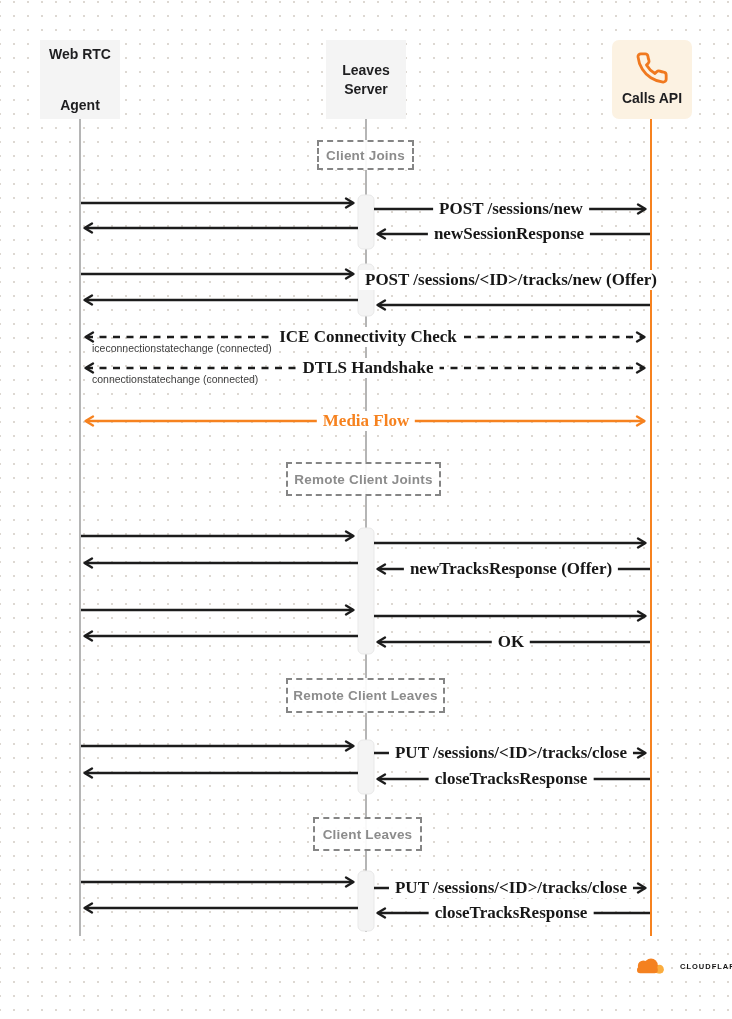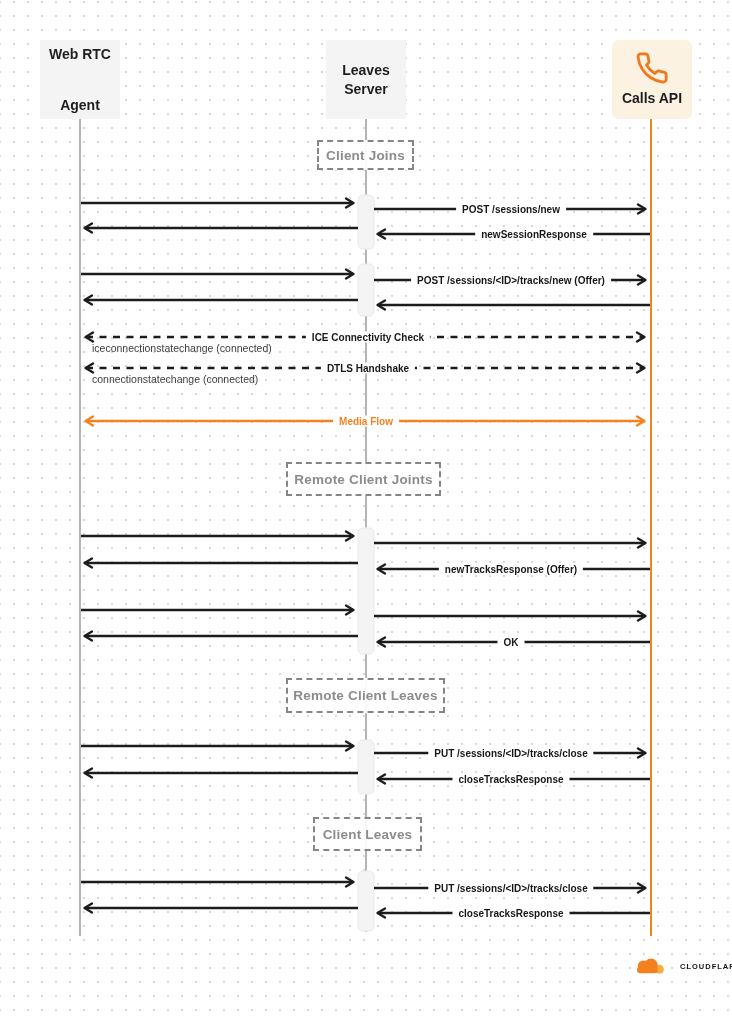--- a/index.html
+++ b/index.html
@@ -14,21 +14,21 @@
   .actor{
     position:absolute;top:40px;height:79px;width:80px;
     display:flex;flex-direction:column;align-items:center;justify-content:center;
     font-weight:700;font-size:14px;color:#1e1e20;line-height:1.35;text-align:center;
   }
   .actor-gray{background:#f4f4f4;}
   .actor-calls{background:#fcf2e2;border-radius:7px;gap:4px;}
   .msg-label{
     position:absolute;transform:translate(-50%,-50%);
     background:#ffffff;padding:0 6px;white-space:nowrap;
-    font-weight:700;font-size:10px;color:#171717;
+    font-weight:700;font-size:17px;color:#171717;font-family:Liberation Serif, serif;
   }
   .msg-label-orange{color:#f6821f;}
   .note-label{
     position:absolute;white-space:nowrap;
     font-size:10.5px;color:#3d3d3d;font-weight:400;
   }
   .section-box{
     position:absolute;box-sizing:border-box;
     border:2px dashed #858585;background:rgba(255,255,255,.92);
     color:#8c8c8c;font-weight:600;font-size:13.5px;letter-spacing:.2px;
@@ -114,21 +114,21 @@
     </svg>
     <span>Calls API</span>
   </div>
 
   <div class="section-box" style="left:317px;top:140px;width:97px;height:30px;">Client Joins</div>
   <div class="section-box" style="left:286px;top:462px;width:155px;height:34px;">Remote Client Joints</div>
   <div class="section-box" style="left:286px;top:678px;width:159px;height:35px;">Remote Client Leaves</div>
   <div class="section-box" style="left:313px;top:817px;width:109px;height:34px;">Client Leaves</div>
 
   <div class="msg-label" style="left:511px;top:209px;">POST /sessions/new</div>
-  <div class="msg-label" style="left:534px;top:234px;text-align:right;">newSessionResponse</div>
+  <div class="msg-label" style="left:509px;top:234px;text-align:right;">newSessionResponse</div>
   <div class="msg-label" style="left:511px;top:280px;">POST /sessions/&lt;ID&gt;/tracks/new (Offer)</div>
 
   <div class="msg-label" style="left:368px;top:337px;">ICE Connectivity Check</div>
   <div class="note-label" style="left:92px;top:342px;">iceconnectionstatechange (connected)</div>
   <div class="msg-label" style="left:368px;top:368px;">DTLS Handshake</div>
   <div class="note-label" style="left:92px;top:373px;">connectionstatechange (connected)</div>
 
   <div class="msg-label msg-label-orange" style="left:366px;top:421px;">Media Flow</div>
 
   <div class="msg-label" style="left:511px;top:569px;">newTracksResponse (Offer)</div>

